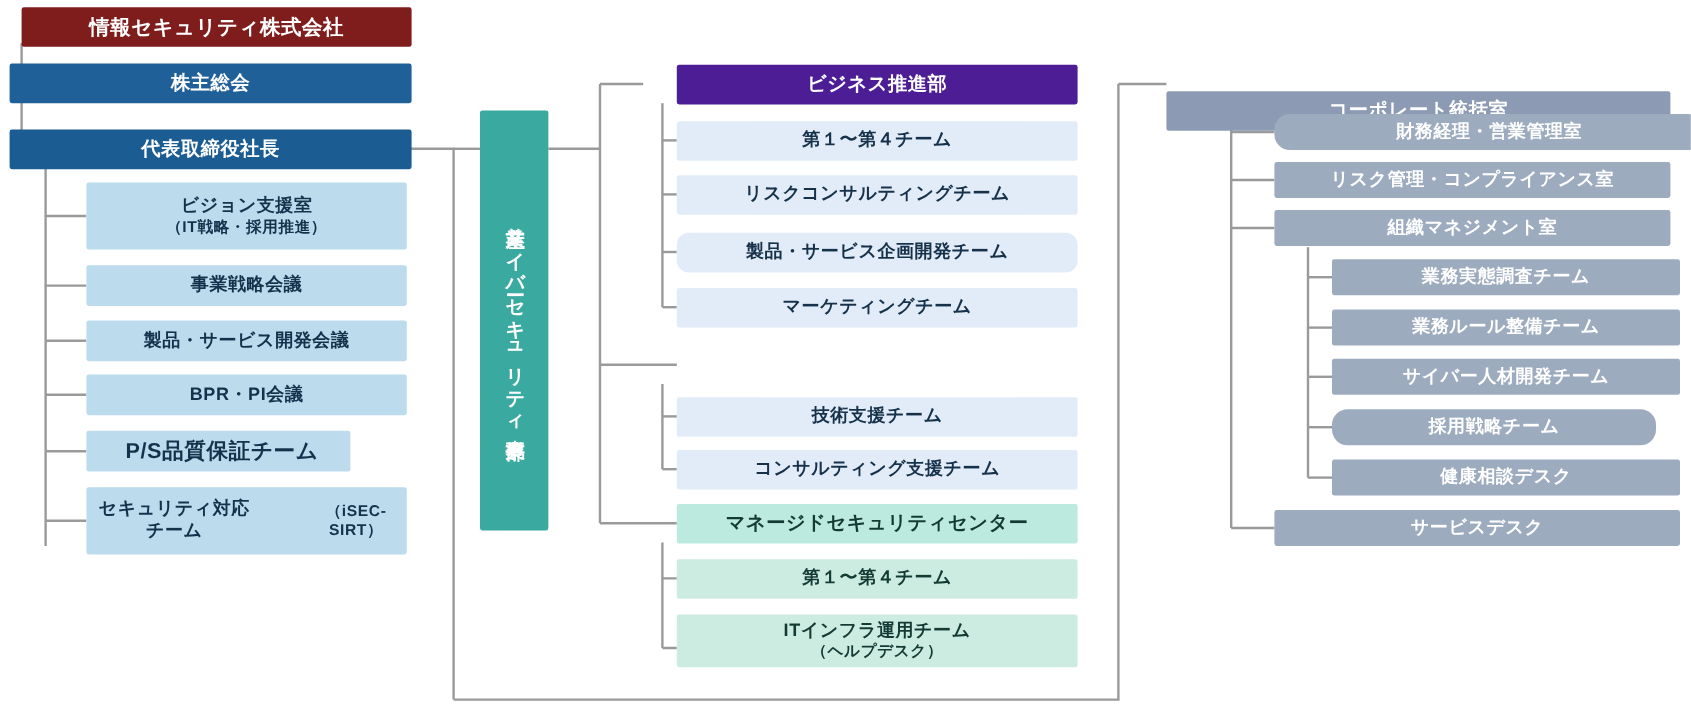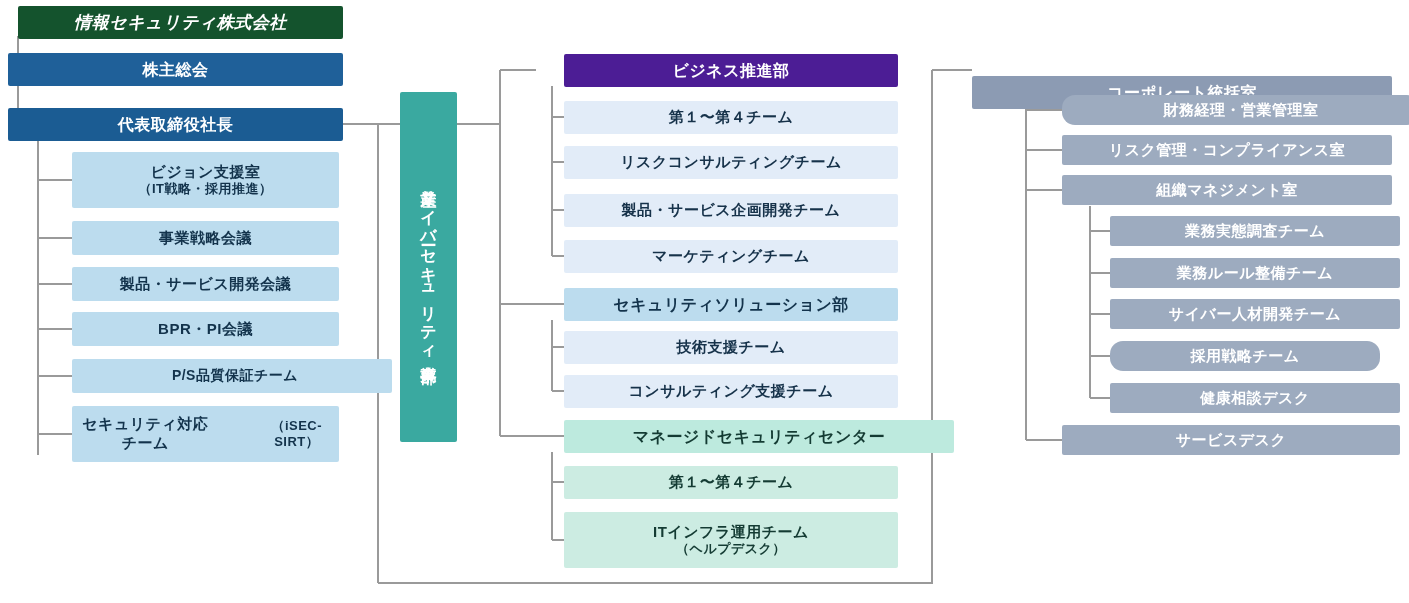--- a/index.html
+++ b/index.html
@@ -27,21 +27,21 @@
     font-weight: bold;
     letter-spacing: 0.5px;
     border-radius: 2px;
     padding: 2px 4px;
   }
   .node .l2 {
     display: block;
     font-size: 13px;
   }
   
-  .c-navy      { background: #14532d; color: #ffffff; font-style: italic; }
+  .c-navy      { background: #7f1d1d; color: #ffffff; }
   .c-blue      { background: #1f6099; color: #ffffff; }
   .c-blue2     { background: #1b5c93; color: #ffffff; text-align: right; }
   .c-lightblue { background: #bcdcee; color: #13334c; }
   .c-palest    { background: #e2ecf8; color: #16324a; }
   .c-gray      { background: #4c1d95; color: #ffffff; }
   .c-slate     { background: #8c9bb3; color: #ffffff; margin-top: 22px; }
   .c-slate2    { background: #9dabbf; color: #ffffff; }
   .c-teal      { background: #bdeade; color: #143b33; }
   .c-tealpale  { background: #ccece2; color: #143b33; }
   .c-vert      { background: #3aa9a0; color: #ffffff; }
@@ -141,21 +141,21 @@
   </div>
 
   <div class="node c-lightblue" style="left:72px; top:267px; width:267px; height:34px; font-size:15px;">
     <span>製品・サービス開発会議</span>
   </div>
 
   <div class="node c-lightblue" style="left:72px; top:312px; width:267px; height:34px; font-size:15px;">
     <span>BPR・PI会議</span>
   </div>
 
-  <div class="node c-lightblue" style="left:72px; top:359px; width:320px; height:34px; font-size:14px;padding-left:10px;">
+  <div class="node c-lightblue" style="left:72px; top:359px; width:220px; height:34px; font-size:18px;padding-left:10px;">
     <span>P/S品質保証チーム</span>
   </div>
 
   <div class="node c-lightblue" style="left:72px; top:406px; width:267px; height:56px; font-size:15px; flex-direction:row;gap:44px;">
     <span>セキュリティ対応チーム</span>
     <span class="l2">（iSEC-SIRT）</span>
   </div>
 
   <div class="node c-vert vertical-node" style="left:400px; top:92px; width:57px; height:350px; font-size:16px;">
     <span>産業サイバーセキュリティ事業部</span>
@@ -166,49 +166,46 @@
   </div>
 
   <div class="node c-palest" style="left:564px; top:101px; width:334px; height:33px; font-size:15px;">
     <span>第１〜第４チーム</span>
   </div>
 
   <div class="node c-palest" style="left:564px; top:146px; width:334px; height:33px; font-size:15px;">
     <span>リスクコンサルティングチーム</span>
   </div>
 
-  <div class="node c-palest" style="left:564px; top:194px; width:334px; height:33px; font-size:15px;">
+  <div class="node c-palest" style="left:564px; top:194px; width:334px; height:33px; font-size:15px;border-radius:10px;">
     <span>製品・サービス企画開発チーム</span>
   </div>
 
   <div class="node c-palest" style="left:564px; top:240px; width:334px; height:33px; font-size:15px;">
     <span>マーケティングチーム</span>
   </div>
 
-  <div class="node c-lightblue" style="left:564px; top:288px; width:334px; height:33px; font-size:16px;">
-    <span>セキュリティソリューション部</span>
-  </div>
 
   <div class="node c-palest" style="left:564px; top:331px; width:334px; height:33px; font-size:15px;">
     <span>技術支援チーム</span>
   </div>
 
   <div class="node c-palest" style="left:564px; top:375px; width:334px; height:33px; font-size:15px;">
     <span>コンサルティング支援チーム</span>
   </div>
 
-  <div class="node c-teal" style="left:564px; top:420px; width:390px; height:33px; font-size:16px;">
+  <div class="node c-teal" style="left:564px; top:420px; width:334px; height:33px; font-size:16px;">
     <span>マネージドセキュリティセンター</span>
   </div>
 
   <div class="node c-tealpale" style="left:564px; top:466px; width:334px; height:33px; font-size:15px;">
     <span>第１〜第４チーム</span>
   </div>
 
-  <div class="node c-tealpale" style="left:564px; top:512px; width:334px; height:56px; font-size:15px; flex-direction:column;">
+  <div class="node c-tealpale" style="left:564px; top:512px; width:334px; height:44px; font-size:15px; flex-direction:column;">
     <span>ITインフラ運用チーム</span>
     <span class="l2">（ヘルプデスク）</span>
   </div>
 
   <div class="node c-slate" style="left:972px; top:54px; width:420px; height:33px; font-size:16px;">
     <span>コーポレート統括室</span>
   </div>
 
   <div class="node c-slate2" style="left:1062px; top:95px; width:358px; height:30px; font-size:15px;border-radius:13px;">
     <span>財務経理・営業管理室</span>

